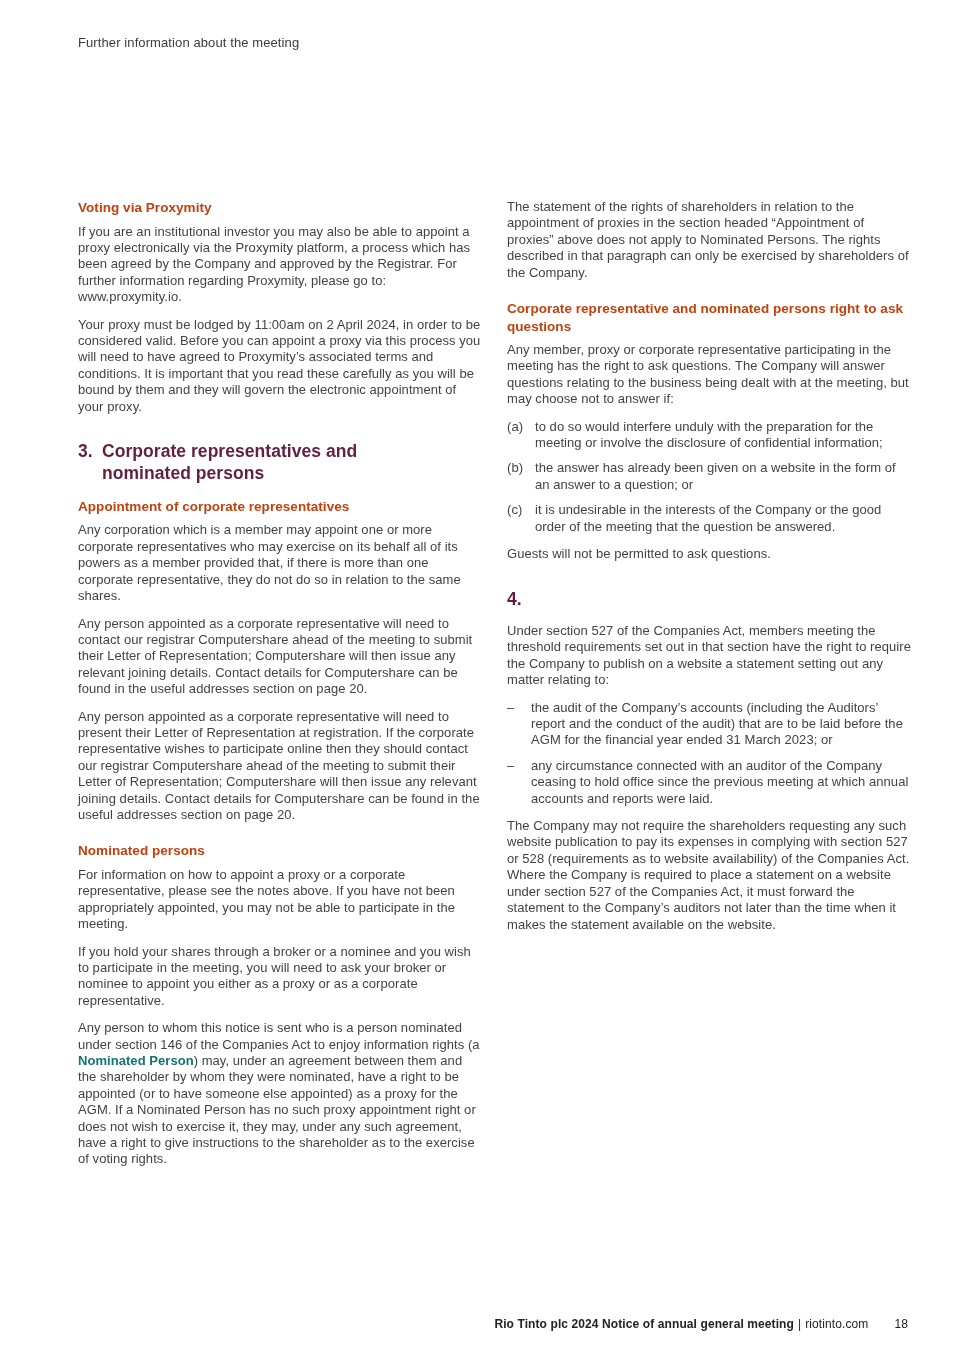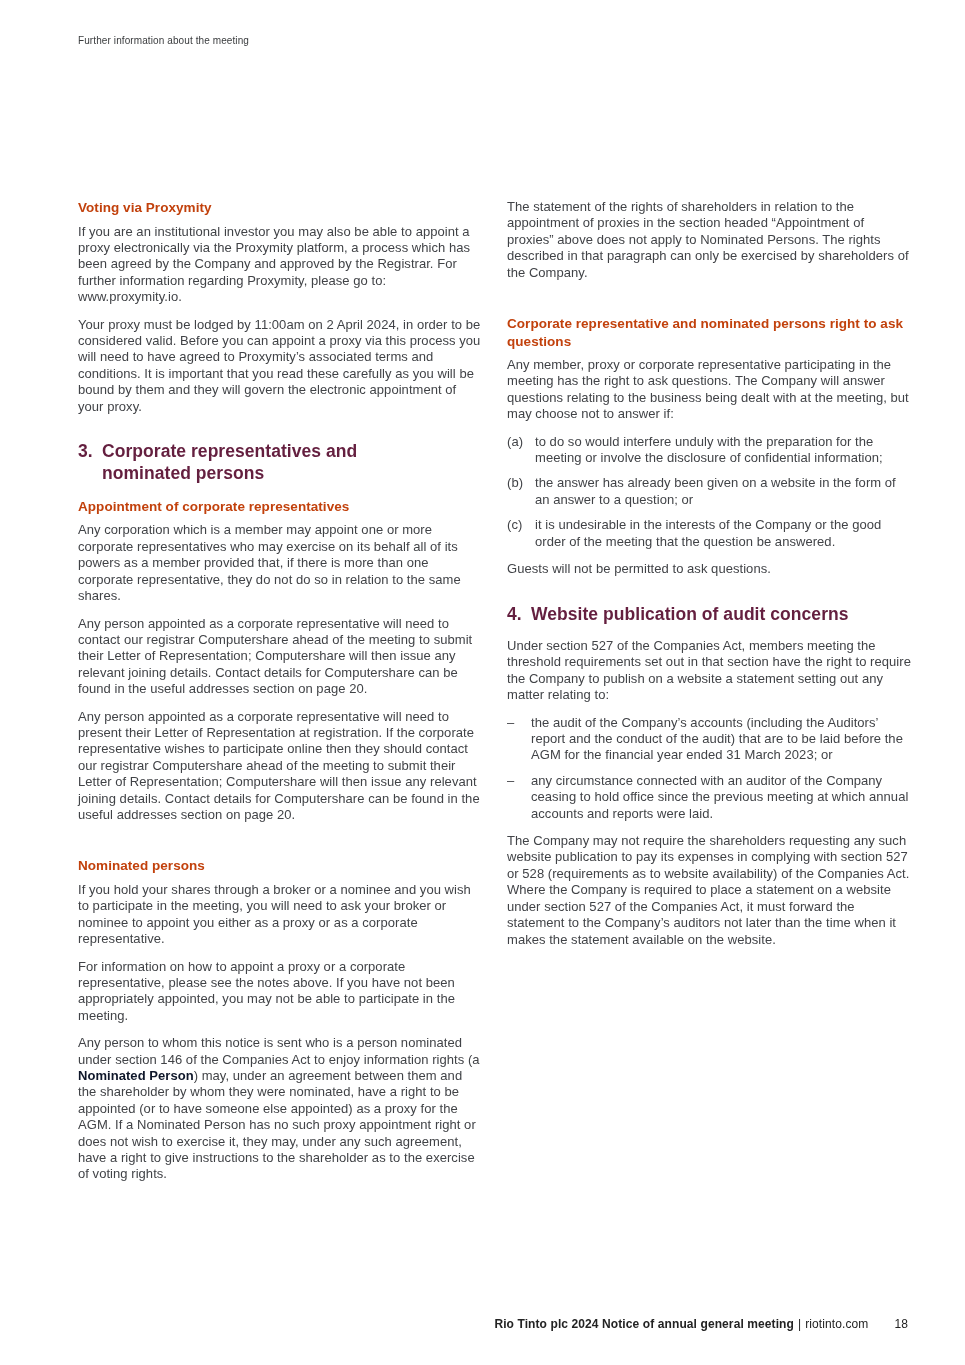--- a/index.html
+++ b/index.html
@@ -10,21 +10,21 @@
     height: 1365px;
     background: #ffffff;
     font-family: "Liberation Sans", "DejaVu Sans", sans-serif;
     color: #414347;
     overflow: hidden;
   }
   .running-header {
     position: absolute;
     left: 78px;
     top: 35px;
-    font-size: 10px;
+    font-size: 13px;
     color: #3a3c3e;
     letter-spacing: 0.1px;
   }
   .col {
     position: absolute;
     top: 199px;
     width: 406px;
     font-size: 13px;
     line-height: 16.4px;
     letter-spacing: 0.05px;
@@ -32,36 +32,36 @@
   .col-left  { left: 78px; }
   .col-right { left: 507px; }
   .para { margin: 0 0 11px 0; }
   .subhead {
     color: #c2410c;
     font-weight: bold;
     font-size: 13.5px;
     line-height: 17.5px;
     margin: 0 0 7px 0;
   }
-  .subhead.spaced { margin-top: 34px; }
+  .subhead.spaced { margin-top: 19px; }
   .section-head {
     display: flex;
     color: #641f3f;
     font-weight: bold;
     font-size: 17.5px;
     line-height: 22.5px;
     margin: 25px 0 13px 0;
   }
   .section-head .sec-num { width: 24px; flex: 0 0 24px; }
   .section-head .sec-title { max-width: 330px; }
   .hang-list { margin: 0 0 11px 0; }
   .hang-item { display: flex; margin: 0 0 9px 0; }
   .hang-item .marker { flex: 0 0 28px; }
   .hang-item.dash .marker { flex: 0 0 24px; }
-  .bold-inline { font-weight: bold; color: #0f172a; }
+  .bold-inline { font-weight: bold; color: #0f766e; }
   .page-footer {
     position: absolute;
     top: 1317px;
     right: 57px;
     display: flex;
     align-items: baseline;
     font-size: 12px;
     color: #232323;
     letter-spacing: 0.1px;
   }
@@ -85,22 +85,22 @@
       <span class="sec-num">3.</span>
       <span class="sec-title">Corporate representatives and nominated persons</span>
     </div>
 
     <h3 class="subhead">Appointment of corporate representatives</h3>
     <p class="para">Any corporation which is a member may appoint one or more corporate representatives who may exercise on its behalf all of its powers as a member provided that, if there is more than one corporate representative, they do not do so in relation to the same shares.</p>
     <p class="para">Any person appointed as a corporate representative will need to contact our registrar Computershare ahead of the meeting to submit their Letter of Representation; Computershare will then issue any relevant joining details. Contact details for Computershare can be found in the useful addresses section on page 20.</p>
     <p class="para">Any person appointed as a corporate representative will need to present their Letter of Representation at registration. If the corporate representative wishes to participate online then they should contact our registrar Computershare ahead of the meeting to submit their Letter of Representation; Computershare will then issue any relevant joining details. Contact details for Computershare can be found in the useful addresses section on page 20.</p>
 
     <h3 class="subhead spaced">Nominated persons</h3>
+    <p class="para">For information on how to appoint a proxy or a corporate representative, please see the notes above. If you have not been appropriately appointed, you may not be able to participate in the meeting.</p>
     <p class="para">If you hold your shares through a broker or a nominee and you wish to participate in the meeting, you will need to ask your broker or nominee to appoint you either as a proxy or as a corporate representative.</p>
-    <p class="para">For information on how to appoint a proxy or a corporate representative, please see the notes above. If you have not been appropriately appointed, you may not be able to participate in the meeting.</p>
     <p class="para"><span>Any person to whom this notice is sent who is a person nominated under section 146 of the Companies Act to enjoy information rights (a </span><span class="bold-inline">Nominated Person</span><span>) may, under an agreement between them and the shareholder by whom they were nominated, have a right to be appointed (or to have someone else appointed) as a proxy for the AGM. If a Nominated Person has no such proxy appointment right or does not wish to exercise it, they may, under any such agreement, have a right to give instructions to the shareholder as to the exercise of voting rights.</span></p>
   </div>
 
   <div class="col col-right">
     <p class="para">The statement of the rights of shareholders in relation to the appointment of proxies in the section headed “Appointment of proxies” above does not apply to Nominated Persons. The rights described in that paragraph can only be exercised by shareholders of the Company.</p>
 
     <h3 class="subhead spaced">Corporate representative and nominated persons right to ask questions</h3>
     <p class="para">Any member, proxy or corporate representative participating in the meeting has the right to ask questions. The Company will answer questions relating to the business being dealt with at the meeting, but may choose not to answer if:</p>
 
     <div class="hang-list">
@@ -115,21 +115,20 @@
       <div class="hang-item">
         <span class="marker">(c)</span>
         <span>it is undesirable in the interests of the Company or the good order of the meeting that the question be answered.</span>
       </div>
     </div>
 
     <p class="para">Guests will not be permitted to ask questions.</p>
 
     <div class="section-head">
       <span class="sec-num">4.</span>
-      <span class="sec-title">Website publication of audit concerns</span>
     </div>
 
     <p class="para">Under section 527 of the Companies Act, members meeting the threshold requirements set out in that section have the right to require the Company to publish on a website a statement setting out any matter relating to:</p>
 
     <div class="hang-list">
       <div class="hang-item dash">
         <span class="marker">–</span>
         <span>the audit of the Company’s accounts (including the Auditors’ report and the conduct of the audit) that are to be laid before the AGM for the financial year ended 31 March 2023; or</span>
       </div>
       <div class="hang-item dash">

